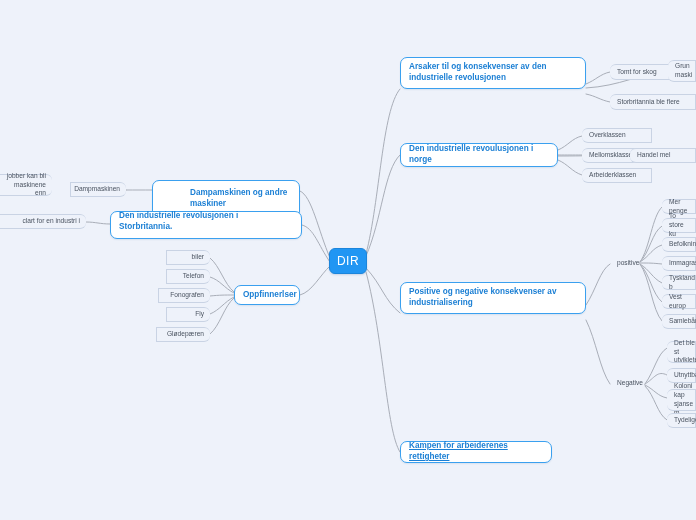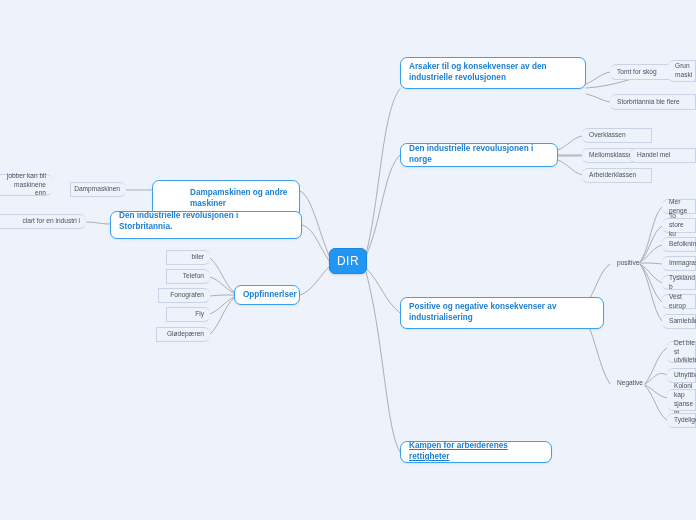--- a/index.html
+++ b/index.html
@@ -161,21 +161,21 @@
   <div class="node leaf clip-right" style="left:582px; top:148px; width:70px; height:15px;">
     <span>Mellomsklassen</span>
   </div>
   <div class="node leaf clip-right" style="left:582px; top:168px; width:70px; height:15px;">
     <span>Arbeiderklassen</span>
   </div>
   <div class="node leaf clip-right" style="left:630px; top:148px; width:66px; height:15px;">
     <span>Handel mel</span>
   </div>
 
-  <div class="node branch" style="left:400px; top:297px; width:204px; height:32px;justify-content:flex-end;">
+  <div class="node branch" style="left:400px; top:282px; width:186px; height:32px;justify-content:flex-end;">
     <span>Positive og negative konsekvenser av industrialisering</span>
   </div>
 
   <div class="node leaf clip-right" style="left:610px; top:256px; width:34px; height:15px; background:transparent; border:none;">
     <span>positive</span>
   </div>
   <div class="node leaf clip-right" style="left:662px; top:199px; width:34px; height:15px;">
     <span>Mer penge</span>
   </div>
   <div class="node leaf clip-right" style="left:662px; top:218px; width:34px; height:15px;">

